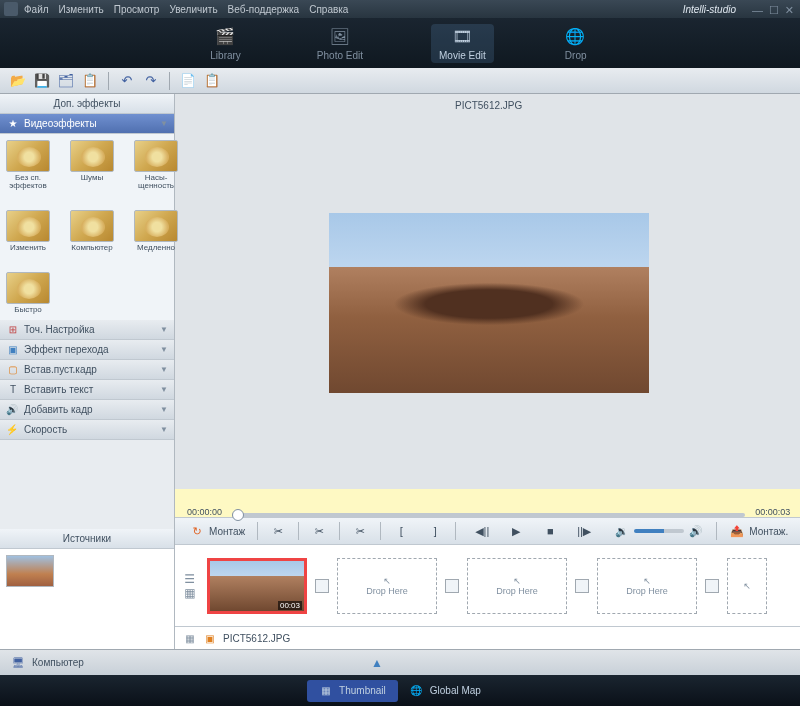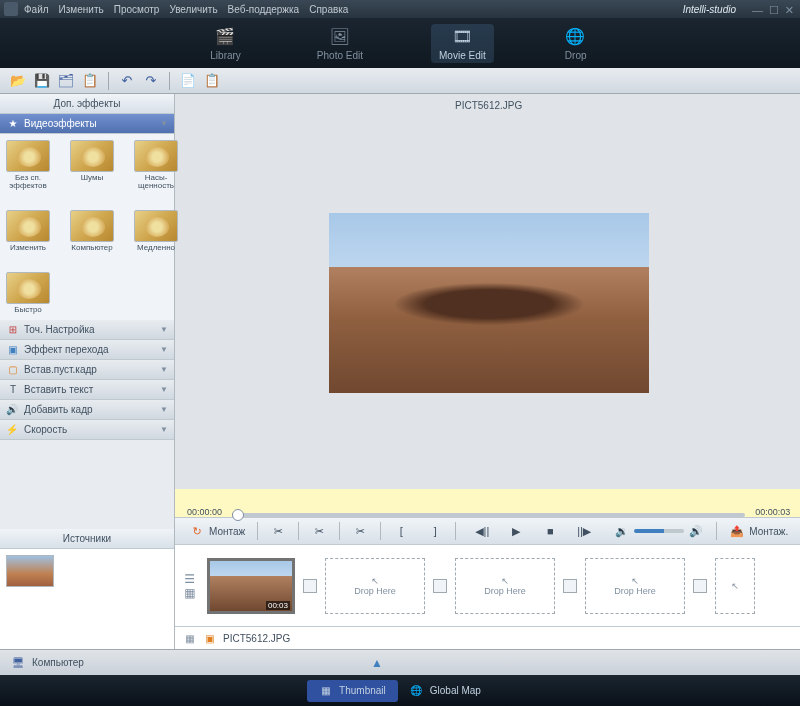--- a/index.html
+++ b/index.html
@@ -43,21 +43,21 @@
 .timeline-ctrl .track { flex: 1; height: 4px; background: #c0c8d0; margin: 0 10px; border-radius: 2px; position: relative; }
 .timeline-ctrl .track .thumb { position: absolute; left: 0; top: -4px; width: 12px; height: 12px; background: #fff; border: 1px solid #8090a0; border-radius: 50%; }
 .editbar { height: 28px; background: linear-gradient(180deg, #f0f4f8 0%, #d8e0e8 100%); border-top: 1px solid #c0c8d0; border-bottom: 1px solid #c0c8d0; display: flex; align-items: center; padding: 0 8px; gap: 6px; }
 .editbar .ebtn { display: flex; align-items: center; gap: 4px; font-size: 10px; color: #405060; cursor: pointer; padding: 2px 6px; border-radius: 2px; }
 .editbar .esep { width: 1px; height: 18px; background: #b0b8c0; }
 .editbar .eicon { width: 16px; height: 16px; display: flex; align-items: center; justify-content: center; font-size: 11px; }
 .editbar .vol { display: flex; align-items: center; gap: 4px; margin-left: 10px; }
 .editbar .vol .vtrack { width: 50px; height: 4px; background: linear-gradient(90deg, #4080c0 60%, #c0c8d0 60%); border-radius: 2px; }
 .strip { height: 82px; background: #fff; display: flex; align-items: center; padding: 0 6px; gap: 8px; border-bottom: 1px solid #c0c8d0; }
 .strip .sicon { width: 18px; height: 36px; display: flex; flex-direction: column; gap: 2px; align-items: center; justify-content: center; color: #8090a0; font-size: 12px; cursor: pointer; }
-.strip .clip { width: 88px; height: 56px; border: 3px solid #737373; background: #000; position: relative; cursor: pointer; overflow: hidden; }
+.strip .clip { width: 100px; height: 56px; border: 3px solid #ef4444; background: #000; position: relative; cursor: pointer; overflow: hidden; }
 .strip .clip .csky { position: absolute; top: 0; left: 0; right: 0; height: 35%; background: linear-gradient(180deg, #a8c8e8 0%, #c0d8f0 100%); }
 .strip .clip .crock { position: absolute; top: 30%; left: 0; right: 0; bottom: 0; background: linear-gradient(180deg, #b08060 0%, #704830 100%); }
 .strip .clip .cdur { position: absolute; bottom: 1px; right: 2px; font-size: 8px; color: #fff; background: rgba(0,0,0,0.6); padding: 0 2px; }
 .strip .drop { width: 100px; height: 56px; border: 1px dashed #a0a8b0; display: flex; flex-direction: column; align-items: center; justify-content: center; font-size: 9px; color: #8090a0; cursor: pointer; }
 .strip .chk { width: 14px; height: 14px; border: 1px solid #a0a8b0; background: #f0f4f8; cursor: pointer; }
 .strip-label { height: 22px; background: #fff; display: flex; align-items: center; padding: 0 8px; font-size: 10px; color: #405060; gap: 6px; }
 .strip-label .licon { width: 14px; height: 14px; display: flex; align-items: center; justify-content: center; color: #8090a0; }
 .bottombar { height: 26px; background: linear-gradient(180deg, #e0e4e8 0%, #c8d0d8 100%); display: flex; align-items: center; padding: 0 10px; font-size: 10px; color: #405060; border-top: 1px solid #a0a8b0; }
 .bottombar .bicon { width: 16px; height: 16px; margin-right: 6px; display: flex; align-items: center; justify-content: center; color: #4060a0; }
 .bottombar .arrow { margin: 0 auto; color: #4080c0; font-size: 12px; cursor: pointer; }

